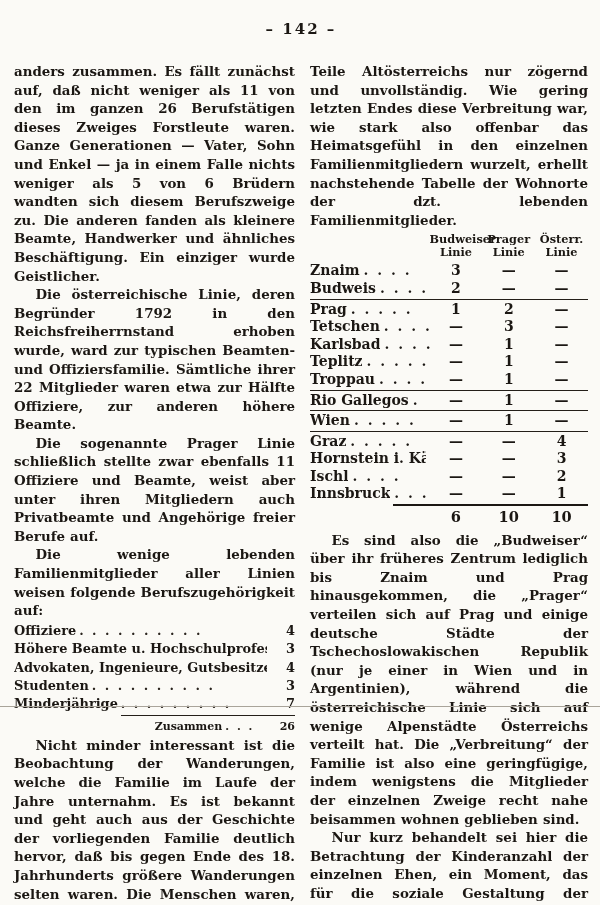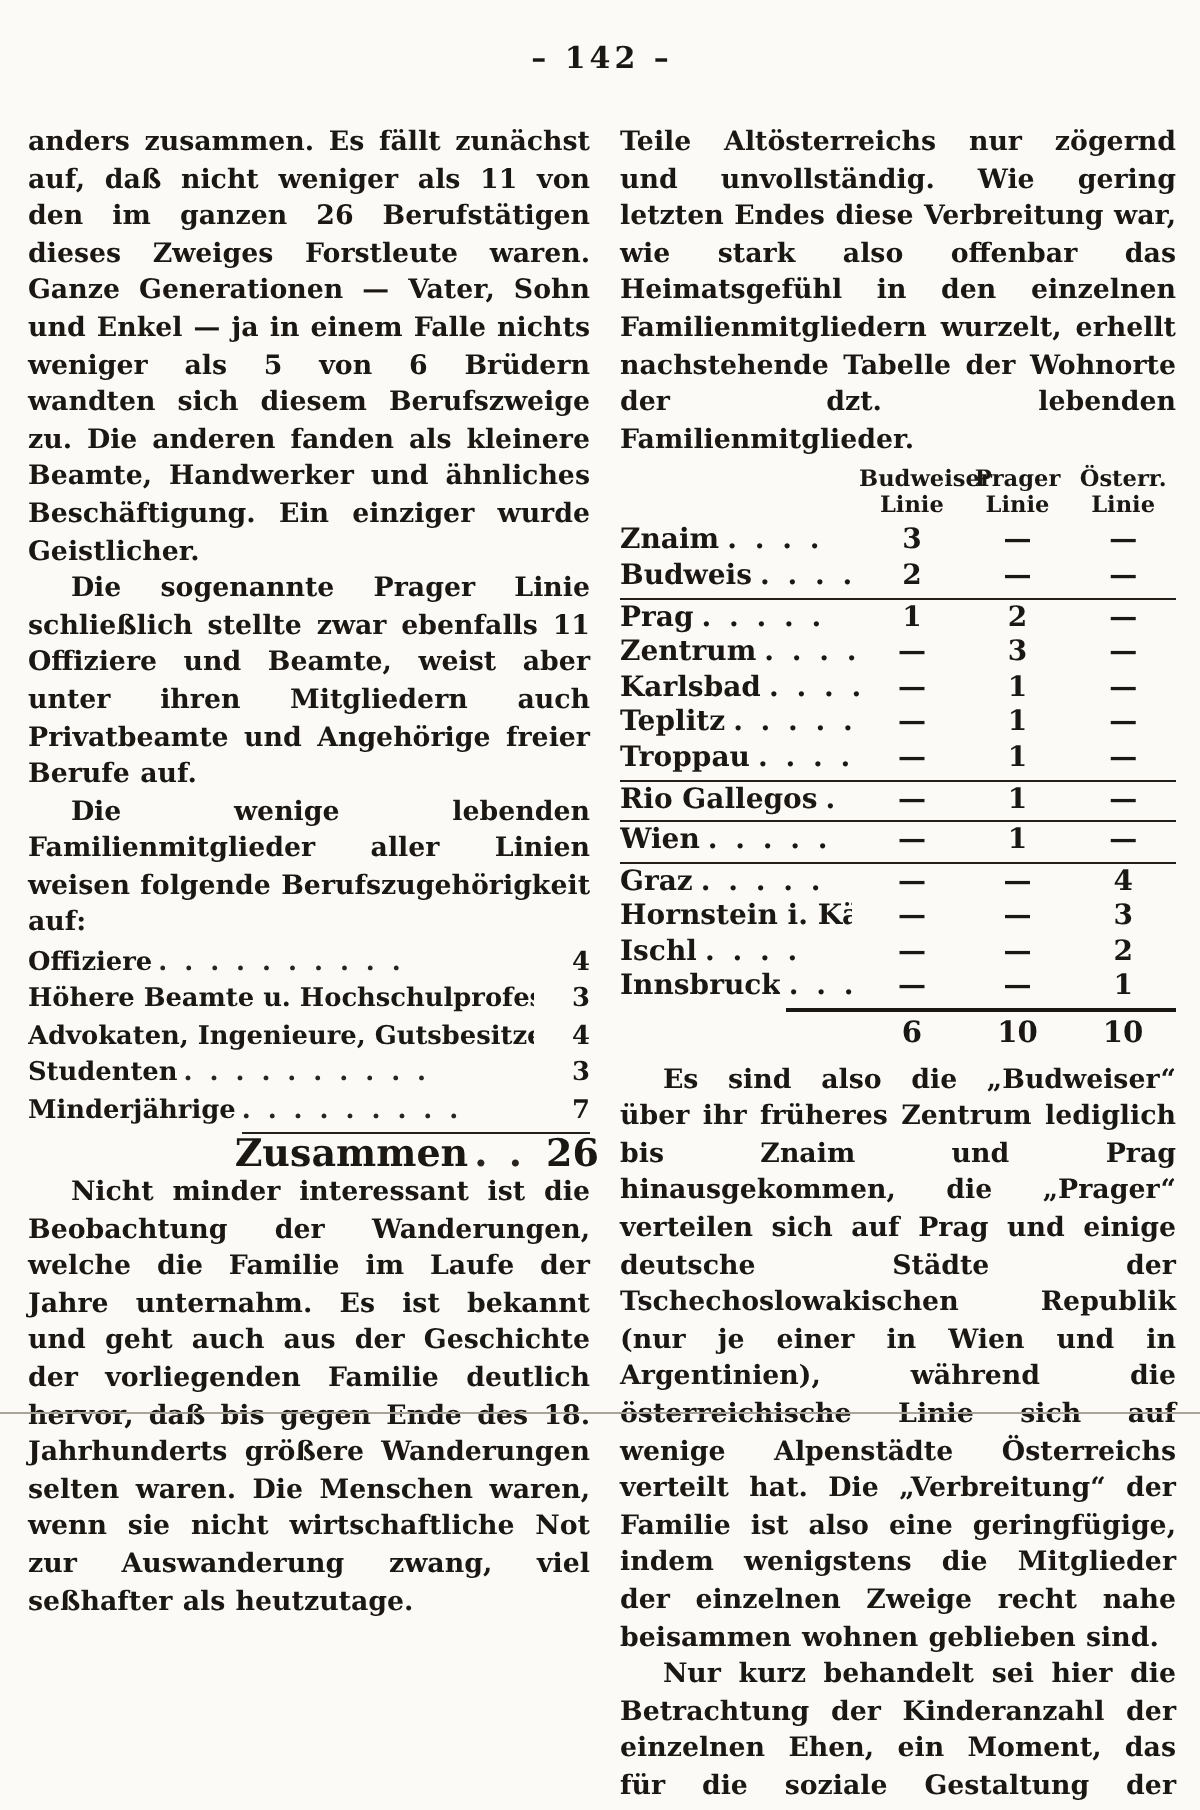--- a/index.html
+++ b/index.html
@@ -22,21 +22,21 @@
   }
   .para.indent{text-indent:1.6em;}
 
   
   .occ-list{margin:2px 0 0 0;}
   .occ-row{display:flex;align-items:baseline;font-size:12.9px;line-height:18.4px;}
   .occ-label{white-space:nowrap;overflow:hidden;}
   .occ-dots{flex:1;overflow:hidden;white-space:nowrap;padding:0 3px;letter-spacing:2px;color:#2a241e;}
   .occ-value{width:22px;text-align:right;flex:none;}
   .occ-total-rule{border-top:1.6px solid #241f19;margin:1px 0 1px 38%;}
-  .occ-total{display:flex;align-items:baseline;font-size:19px;line-height:19px;}
+  .occ-total{display:flex;align-items:baseline;font-size:11px;line-height:19px;}
   .occ-total .spacer{flex:1.1;}
   .occ-total .occ-dots{flex:0.35;}
 
   
   .res-table{margin:4px 0 5px 0;}
   .thead{display:grid;grid-template-columns:43% 19% 19% 19%;font-size:11.3px;line-height:13px;margin-bottom:3px;}
   .thead .hcell{text-align:center;}
   .trow{display:grid;grid-template-columns:43% 19% 19% 19%;font-size:14px;line-height:17.6px;align-items:baseline;}
   .trow.rule-after{border-bottom:1.5px solid #241f19;margin-bottom:1px;padding-bottom:1px;}
   .tplace{display:flex;align-items:baseline;overflow:hidden;}
@@ -52,20 +52,21 @@
 <body>
 
 <div class="page">
 
   <div class="page-number">– 142 –</div>
 
   <div class="columns">
 
     <div class="col">
       <p class="para">anders zusammen. Es fällt zunächst auf, daß nicht weniger als 11 von den im ganzen 26 Berufstätigen dieses Zweiges Forstleute waren. Ganze Generationen — Vater, Sohn und Enkel — ja in einem Falle nichts weniger als 5 von 6 Brüdern wandten sich diesem Berufszweige zu. Die anderen fanden als kleinere Beamte, Handwerker und ähnliches Beschäftigung. Ein einziger wurde Geistlicher.</p>
+      <p class="para indent">Die österreichische Linie, deren Begründer 1792 in den Reichsfreiherrnstand erhoben wurde, ward zur typischen Beamten- und Offiziersfamilie. Sämtliche ihrer 22 Mitglieder waren etwa zur Hälfte Offiziere, zur anderen höhere Beamte.</p>
       <p class="para indent">Die sogenannte Prager Linie schließlich stellte zwar ebenfalls 11 Offiziere und Beamte, weist aber unter ihren Mitgliedern auch Privatbeamte und Angehörige freier Berufe auf.</p>
       <p class="para indent">Die wenige lebenden Familienmitglieder aller Linien weisen folgende Berufszugehörigkeit auf:</p>
 
       <div class="occ-list">
         <div class="occ-row">
           <span class="occ-label">Offiziere</span>
           <span class="occ-dots">. . . . . . . . . .</span>
           <span class="occ-value">4</span>
         </div>
         <div class="occ-row">
@@ -143,21 +144,21 @@
           <div class="tplace">
               <span class="pname">Prag</span>
               <span class="pdots">. . . . .</span>
             </div>
           <div class="tnum">1</div>
           <div class="tnum">2</div>
           <div class="tnum">—</div>
         </div>
         <div class="trow">
           <div class="tplace">
-              <span class="pname">Zentrum</span>
+              <span class="pname">Tetschen</span>
               <span class="pdots">. . . .</span>
             </div>
           <div class="tnum">—</div>
           <div class="tnum">3</div>
           <div class="tnum">—</div>
         </div>
         <div class="trow">
           <div class="tplace">
               <span class="pname">Karlsbad</span>
               <span class="pdots">. . . .</span>

